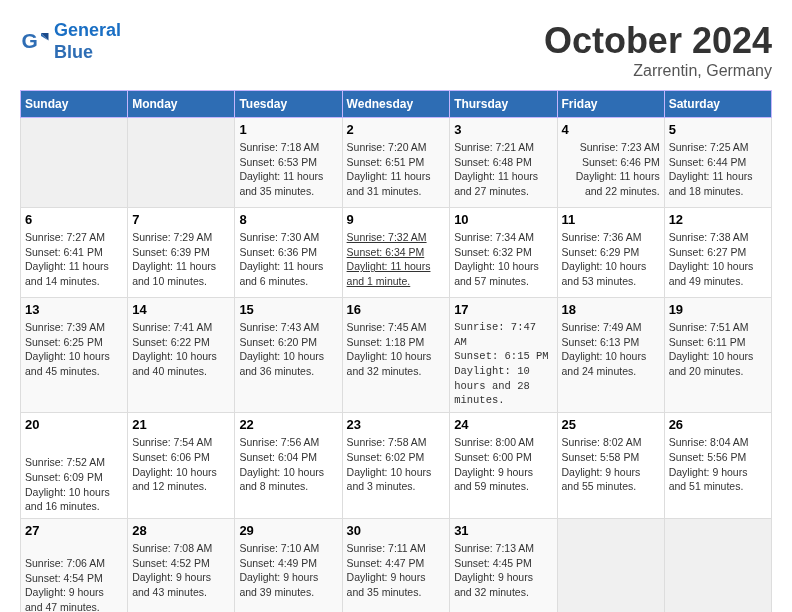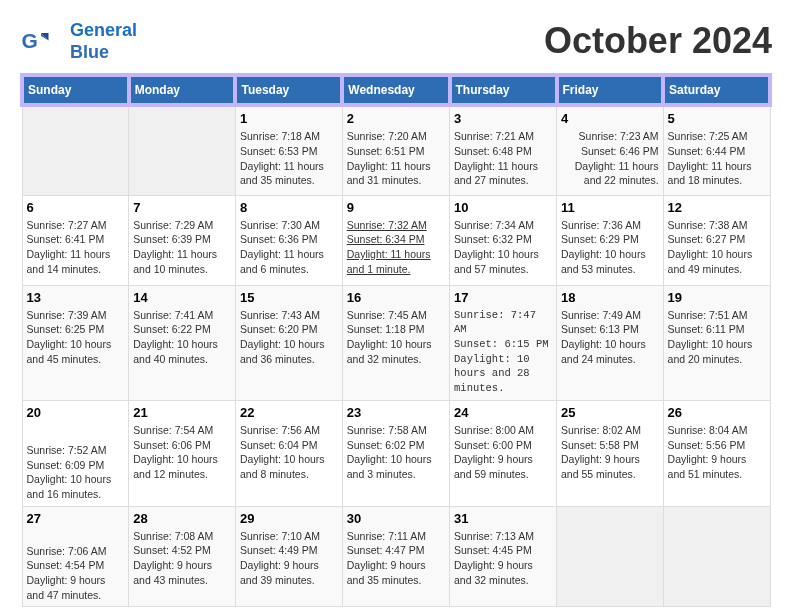--- a/index.html
+++ b/index.html
@@ -21,21 +21,20 @@
       align-items: center;
     }
     .logo-text {
       font-size: 18px;
       font-weight: bold;
       color: #333;
       line-height: 1.2;
     }
     .logo-text span {
       color: #1a6fc4;
-      margin-left: 16px;
     }
     .logo-icon {
       width: 30px;
       height: 30px;
       margin-right: 4px;
     }
     .month-title {
       text-align: right;
     }
     .month-title h1 {
@@ -52,21 +51,21 @@
       width: 100%;
       border-collapse: collapse;
       font-size: 11px;
     }
     thead tr th {
       background-color: #2e6db4;
       color: white;
       padding: 6px 4px;
       text-align: left;
       font-size: 12px;
-      border: 4px solid #c4b5fd;
+      border: 1px solid #c4b5fd;
     }
     tbody tr td {
       border: 1px solid #ddd;
       vertical-align: top;
       padding: 4px;
       width: 108px;
       height: 90px;
       background: #fff;
     }
     tbody tr:nth-child(odd) td {
@@ -97,20 +96,21 @@
       <polygon points="28,8 38,18 28,12" fill="#2e6db4"></polygon>
       <polygon points="28,8 38,8 38,18" fill="#1a4a8a"></polygon>
     </svg>
     <div class="logo-text">
       <div><span>General</span></div>
       <div><span style="color:#2e6db4;">Blue</span></div>
     </div>
   </div>
   <div class="month-title">
     <h1>October 2024</h1>
+    <h2>Zarrentin, Germany</h2>
   </div>
 </div>
 
 <table>
   <thead>
     <tr>
     <th>Sunday</th>
         <th>Monday</th>
         <th>Tuesday</th>
         <th>Wednesday</th>

